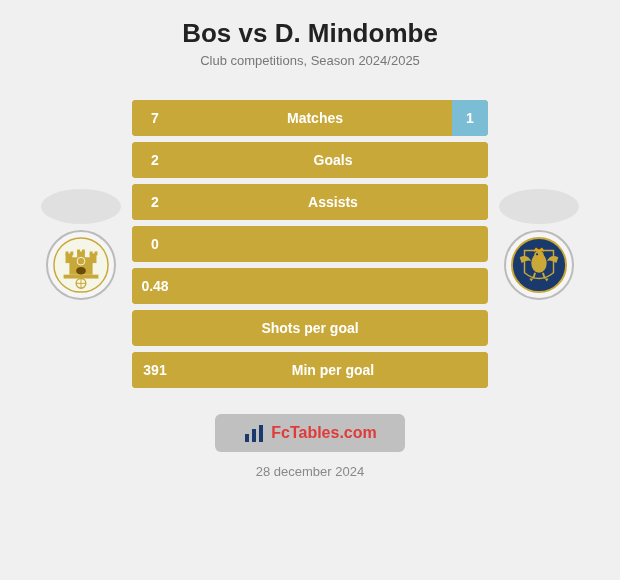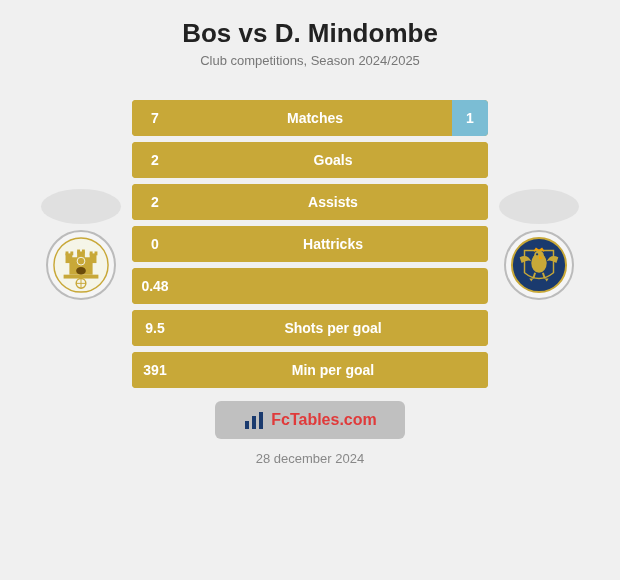--- a/index.html
+++ b/index.html
@@ -119,21 +119,21 @@
       flex-shrink: 0;
     }
 
     
     .logo-svg {
       width: 58px;
       height: 58px;
     }
 
     .watermark-section {
-      margin-top: 13px;
+      margin-top: 26px;
       background: #c0c0c0;
       border-radius: 6px;
       padding: 8px 28px;
       display: flex;
       align-items: center;
       gap: 6px;
     }
 
     .watermark-icon {
       display: flex;
@@ -240,27 +240,25 @@
         <div class="stat-row no-right">
           <div class="stat-value-left">2</div>
           <div class="stat-label">Goals</div>
         </div>
         <div class="stat-row no-right">
           <div class="stat-value-left">2</div>
           <div class="stat-label">Assists</div>
         </div>
         <div class="stat-row no-right">
           <div class="stat-value-left">0</div>
-          <div class="stat-label">Hattricks</div>
         </div>
         <div class="stat-row no-right">
           <div class="stat-value-left">0.48</div>
         </div>
         <div class="stat-row no-right">
-          <div class="stat-value-left">9.5</div>
           <div class="stat-label">Shots per goal</div>
         </div>
         <div class="stat-row no-right">
           <div class="stat-value-left">391</div>
           <div class="stat-label">Min per goal</div>
         </div>
       </div>
 
     <div class="logo-right">
       <div class="ellipse-placeholder"></div>

